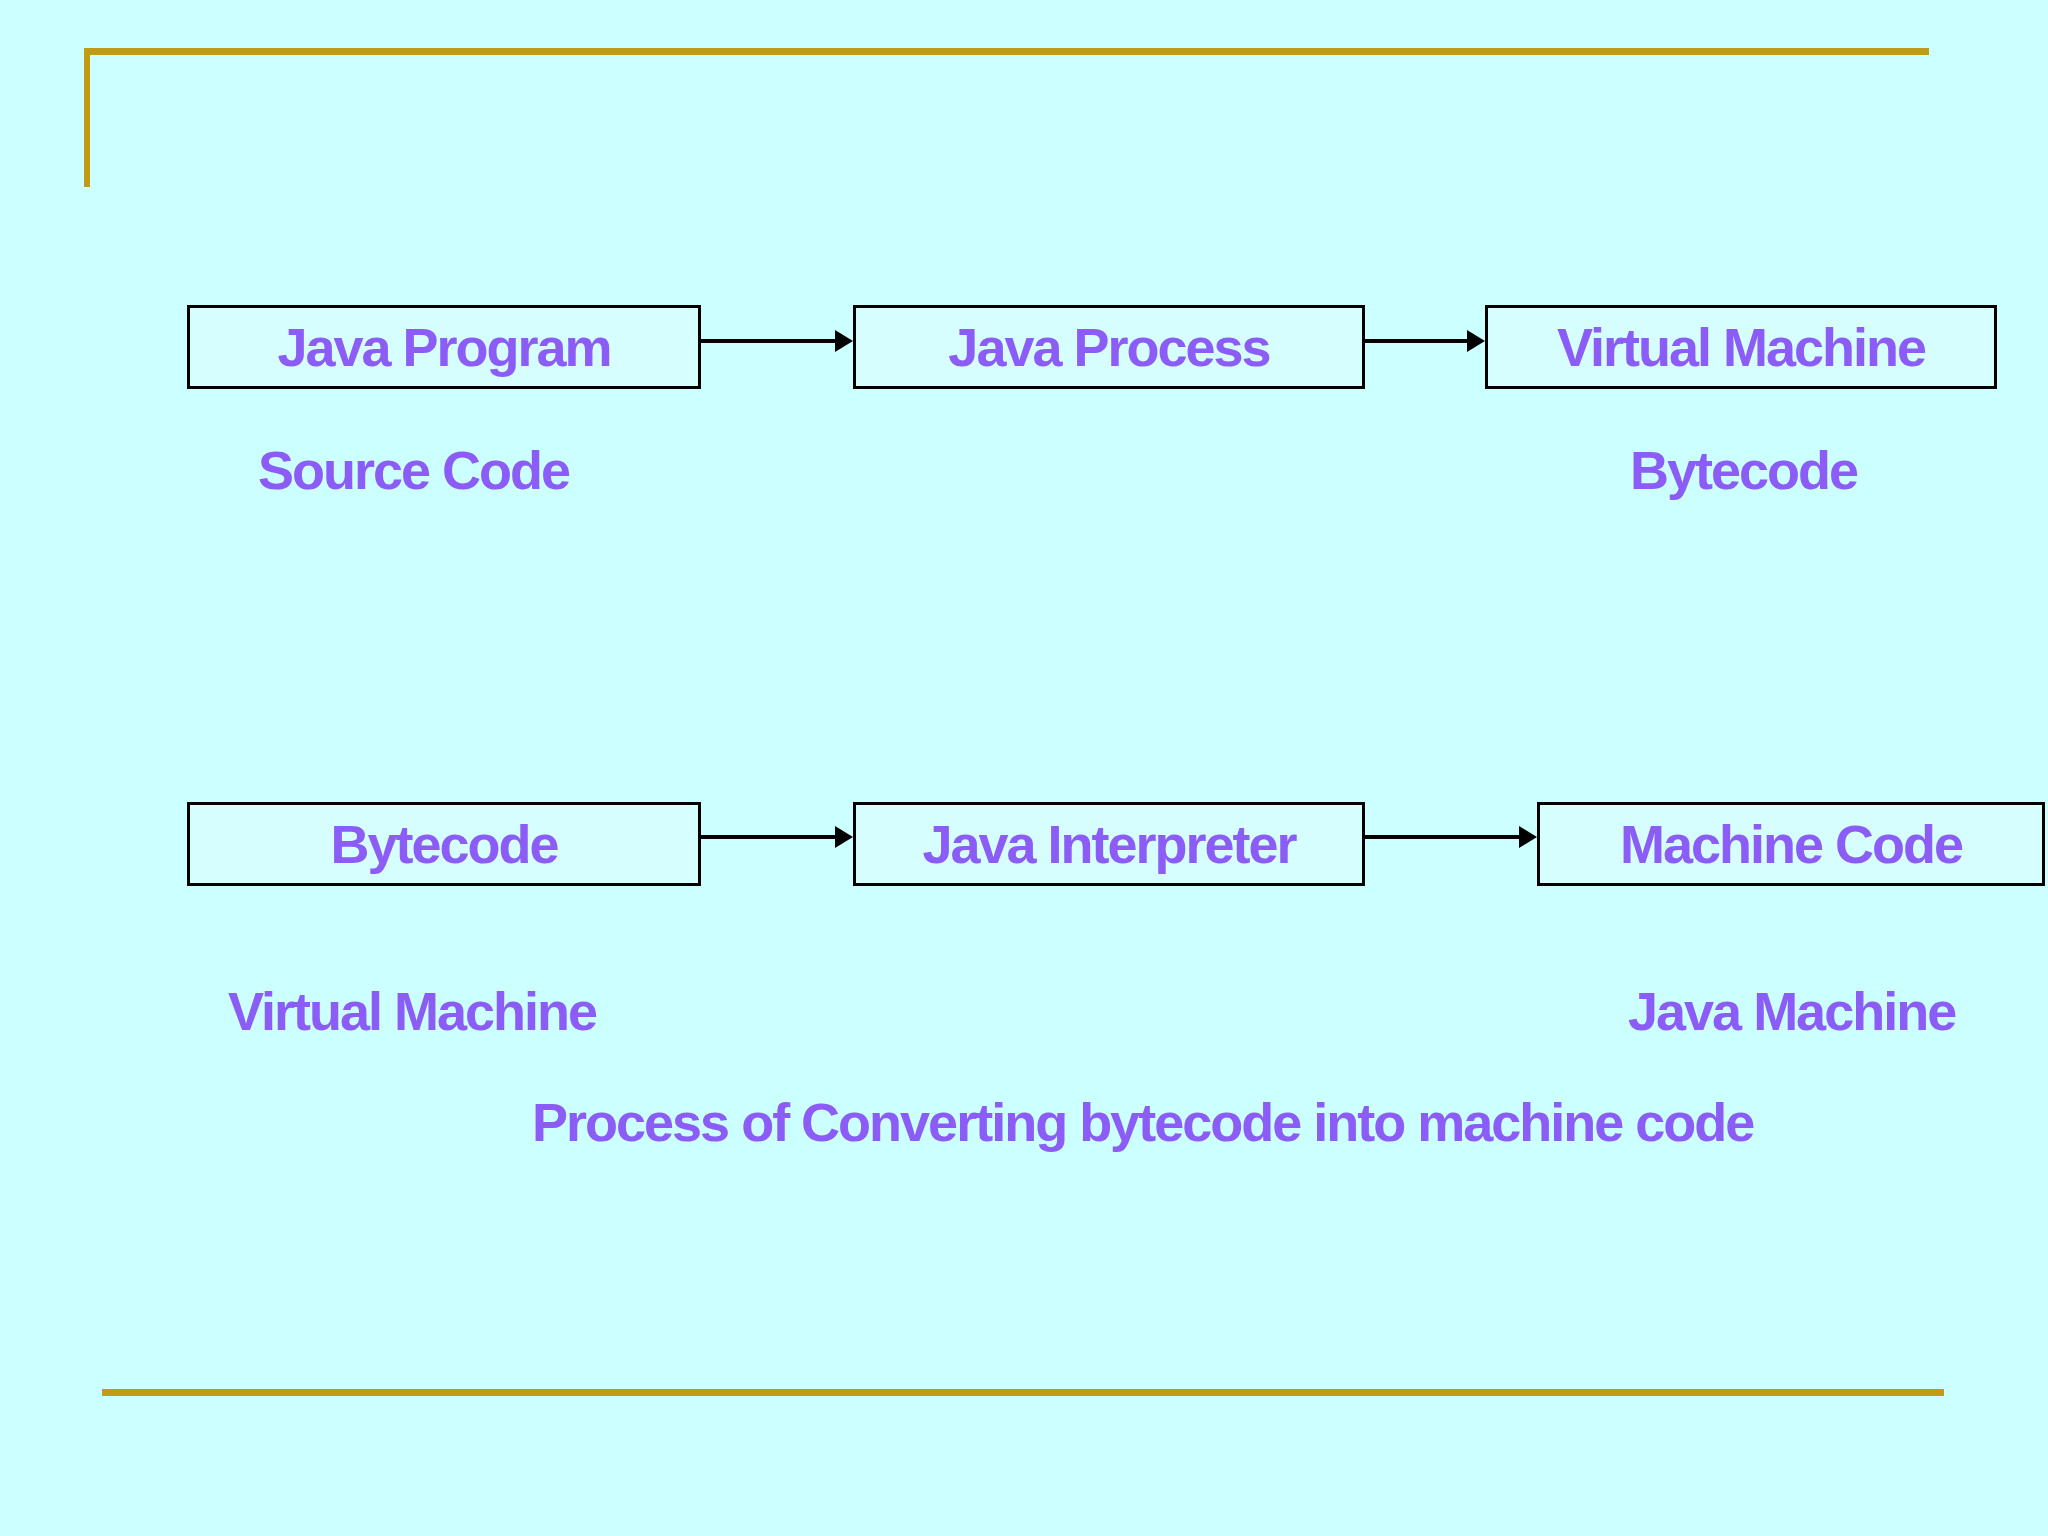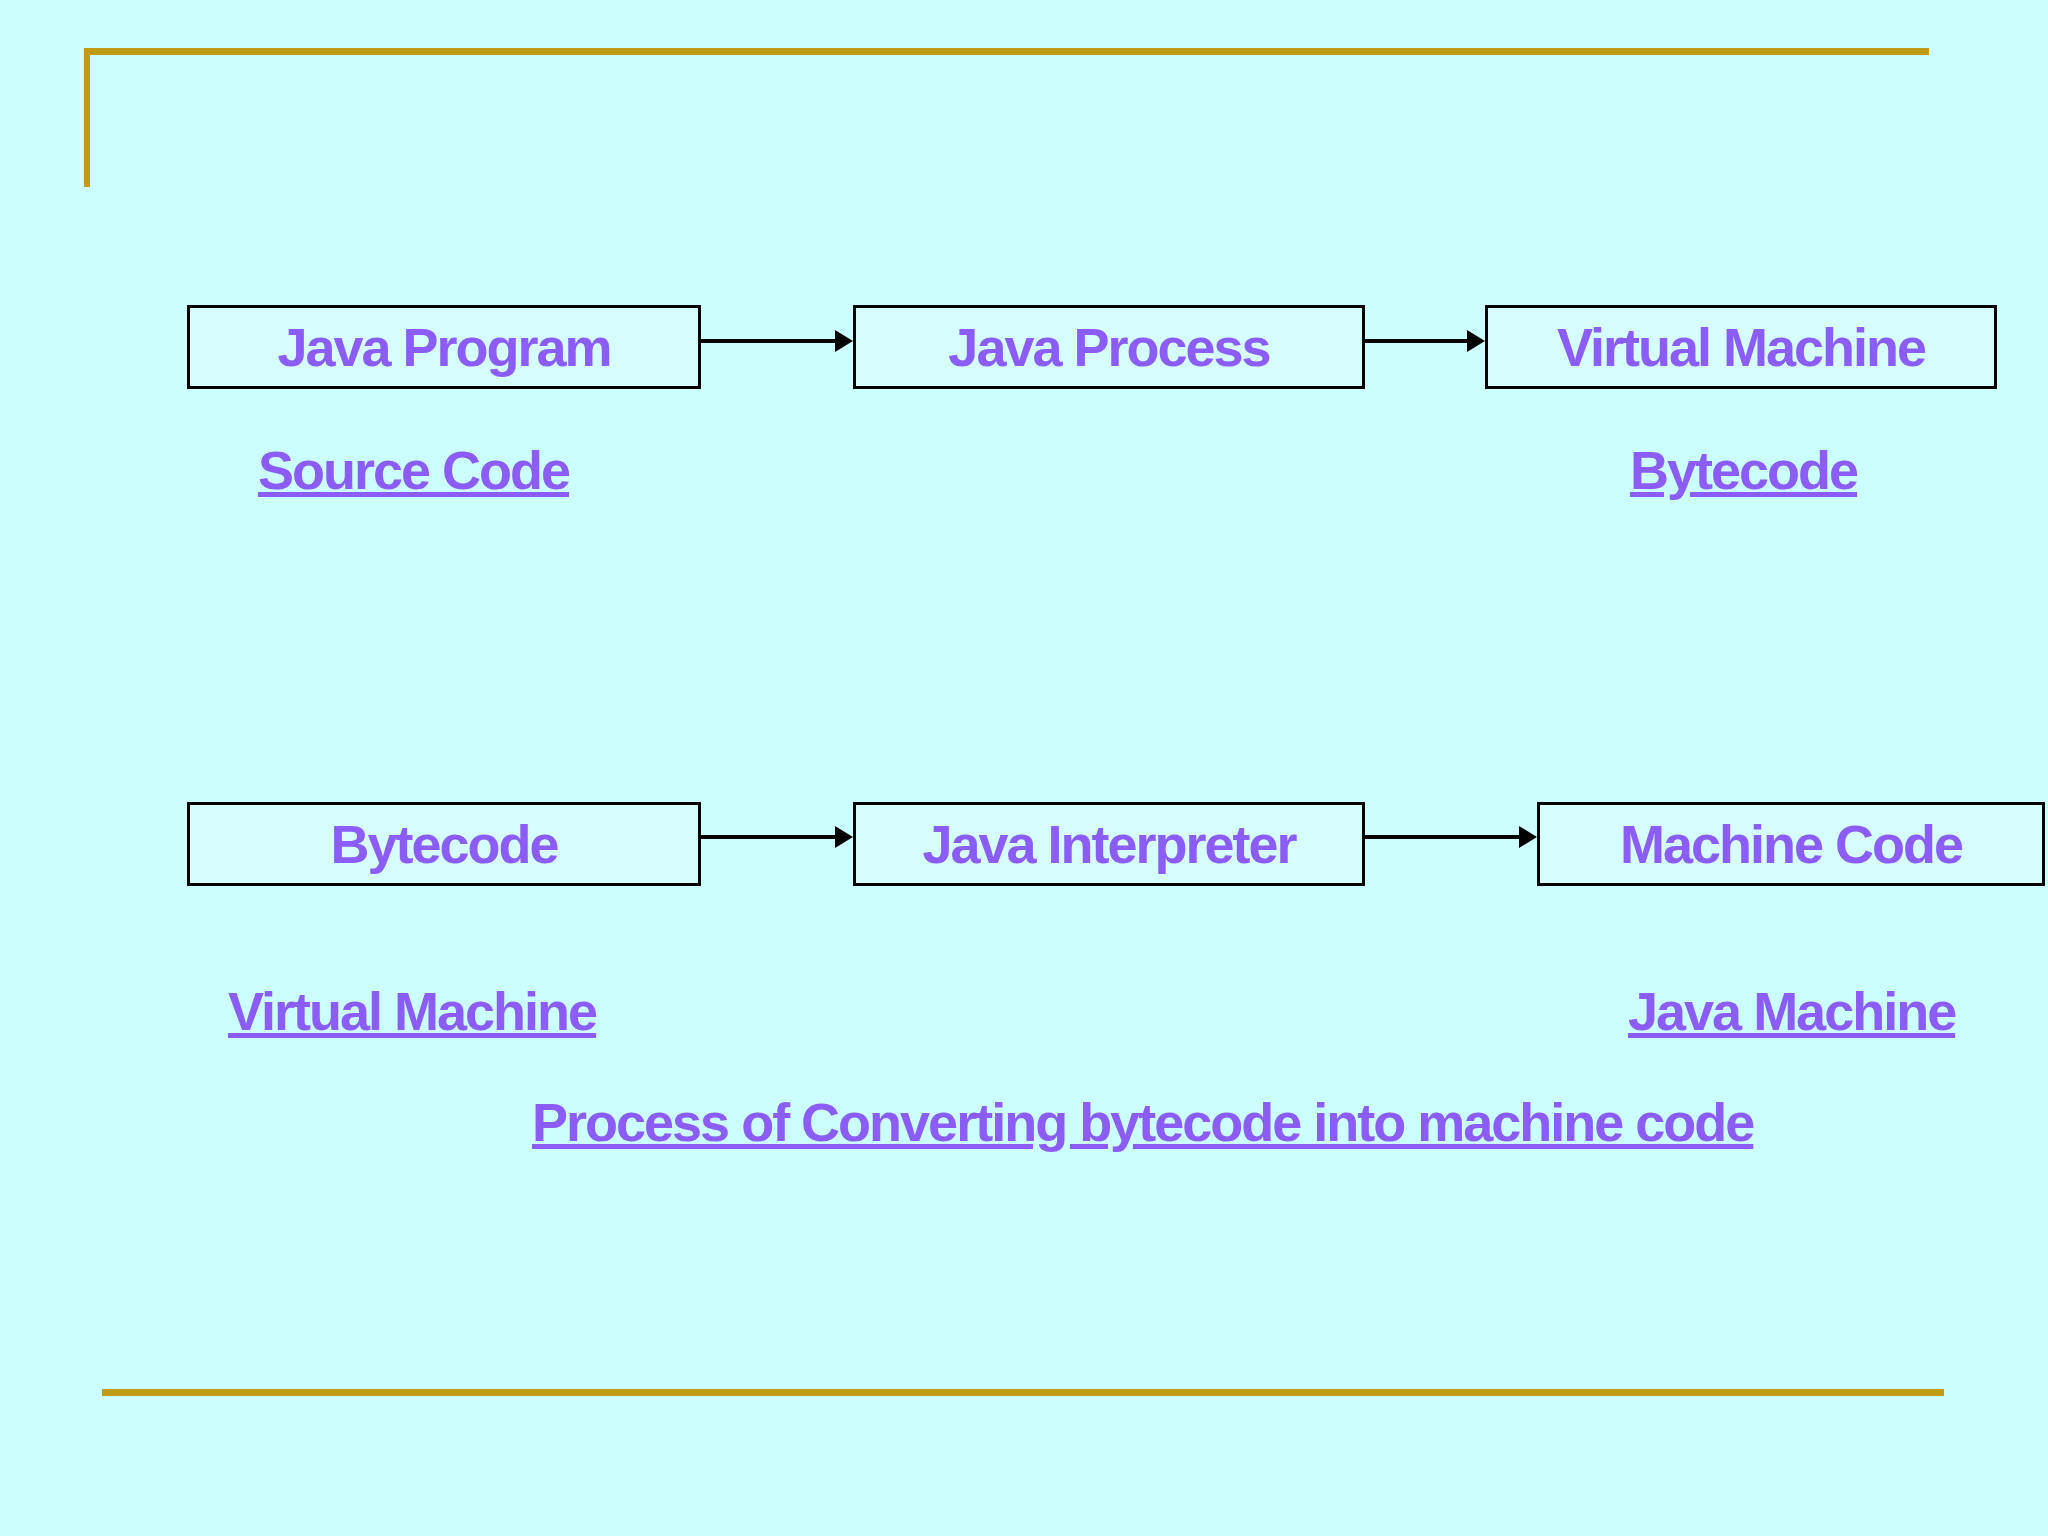--- a/index.html
+++ b/index.html
@@ -20,21 +20,20 @@
     background:var(--boxfill,#D6FEFE);
     box-sizing:border-box;
     display:flex;align-items:center;justify-content:center;
     font-size:54px;letter-spacing:-2px;line-height:54px;
     white-space:nowrap;
   }
   .label{
     position:absolute;
     font-size:54px;letter-spacing:-2px;line-height:54px;
     white-space:nowrap;
-    text-decoration:underline;
   }
   .arrow-line{position:absolute;height:4px;background:#000;}
   .arrow-head{
     position:absolute;width:0;height:0;
     border-left:18px solid #000;
     border-top:11px solid transparent;
     border-bottom:11px solid transparent;
   }
 </style>
 </head>

